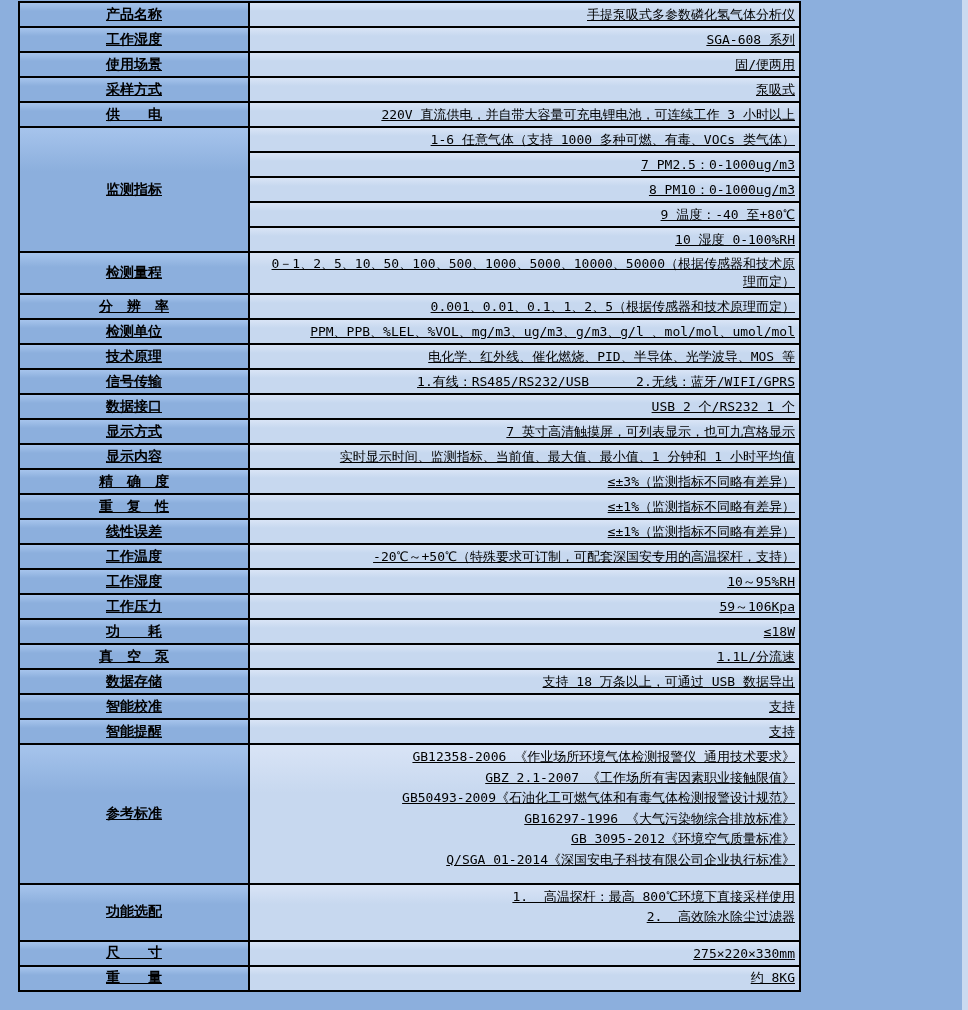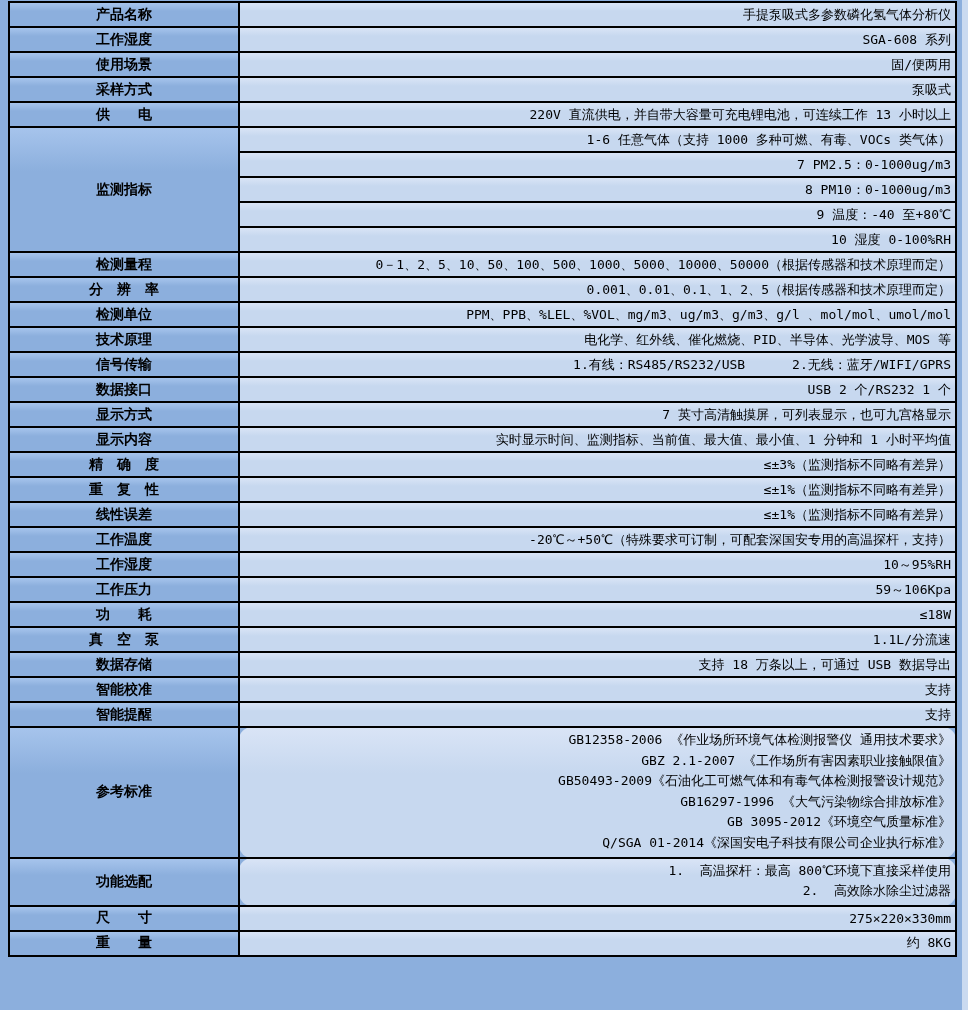--- a/index.html
+++ b/index.html
@@ -18,25 +18,26 @@
   .right-strip {
     position: absolute;
     top: 0;
     right: 0;
     width: 6px;
     height: 100%;
     background: #cadaf0;
   }
   table.spec {
     position: absolute;
-    left: 8px;
+    left: 18px;
     top: 1px;
-    width: 949px;
+    width: 783px;
     border-collapse: collapse;
     table-layout: fixed;
+    text-decoration: underline;
   }
   table.spec th, table.spec td {
     border: 2px solid #000;
     vertical-align: middle;
   }
   table.spec th {
     width: 220px;
     background: linear-gradient(to bottom, #a6c4ec 0%, #8cafdd 35%);
     font-size: 14px;
     font-weight: bold;
@@ -53,22 +54,21 @@
   }
   table.spec tr {
     height: 25px;
   }
   table.spec tr.tall {
     height: auto;
   }
   table.spec tr.tall td {
     line-height: 20.6px;
     padding-top: 2px;
-    padding-bottom: 3px;
-    border-radius: 13px;
+    padding-bottom: 12px;
   }
 </style>
 </head>
 <body>
 
 <div class="right-strip"></div>
 
 <table class="spec">
   <tbody>
       <tr>
@@ -82,21 +82,21 @@
       <tr>
         <th>使用场景</th>
         <td>固/便两用</td>
       </tr>
       <tr>
         <th>采样方式</th>
         <td>泵吸式</td>
       </tr>
       <tr>
         <th>供　　电</th>
-        <td>220V 直流供电，并自带大容量可充电锂电池，可连续工作 13 小时以上</td>
+        <td>220V 直流供电，并自带大容量可充电锂电池，可连续工作 3 小时以上</td>
       </tr>
       <tr>
         <th rowspan="5">监测指标</th>
         <td>1-6 任意气体（支持 1000 多种可燃、有毒、VOCs 类气体）</td>
       </tr>
       <tr>
         <td>7 PM2.5：0-1000ug/m3</td>
       </tr>
       <tr>
         <td>8 PM10：0-1000ug/m3</td>

